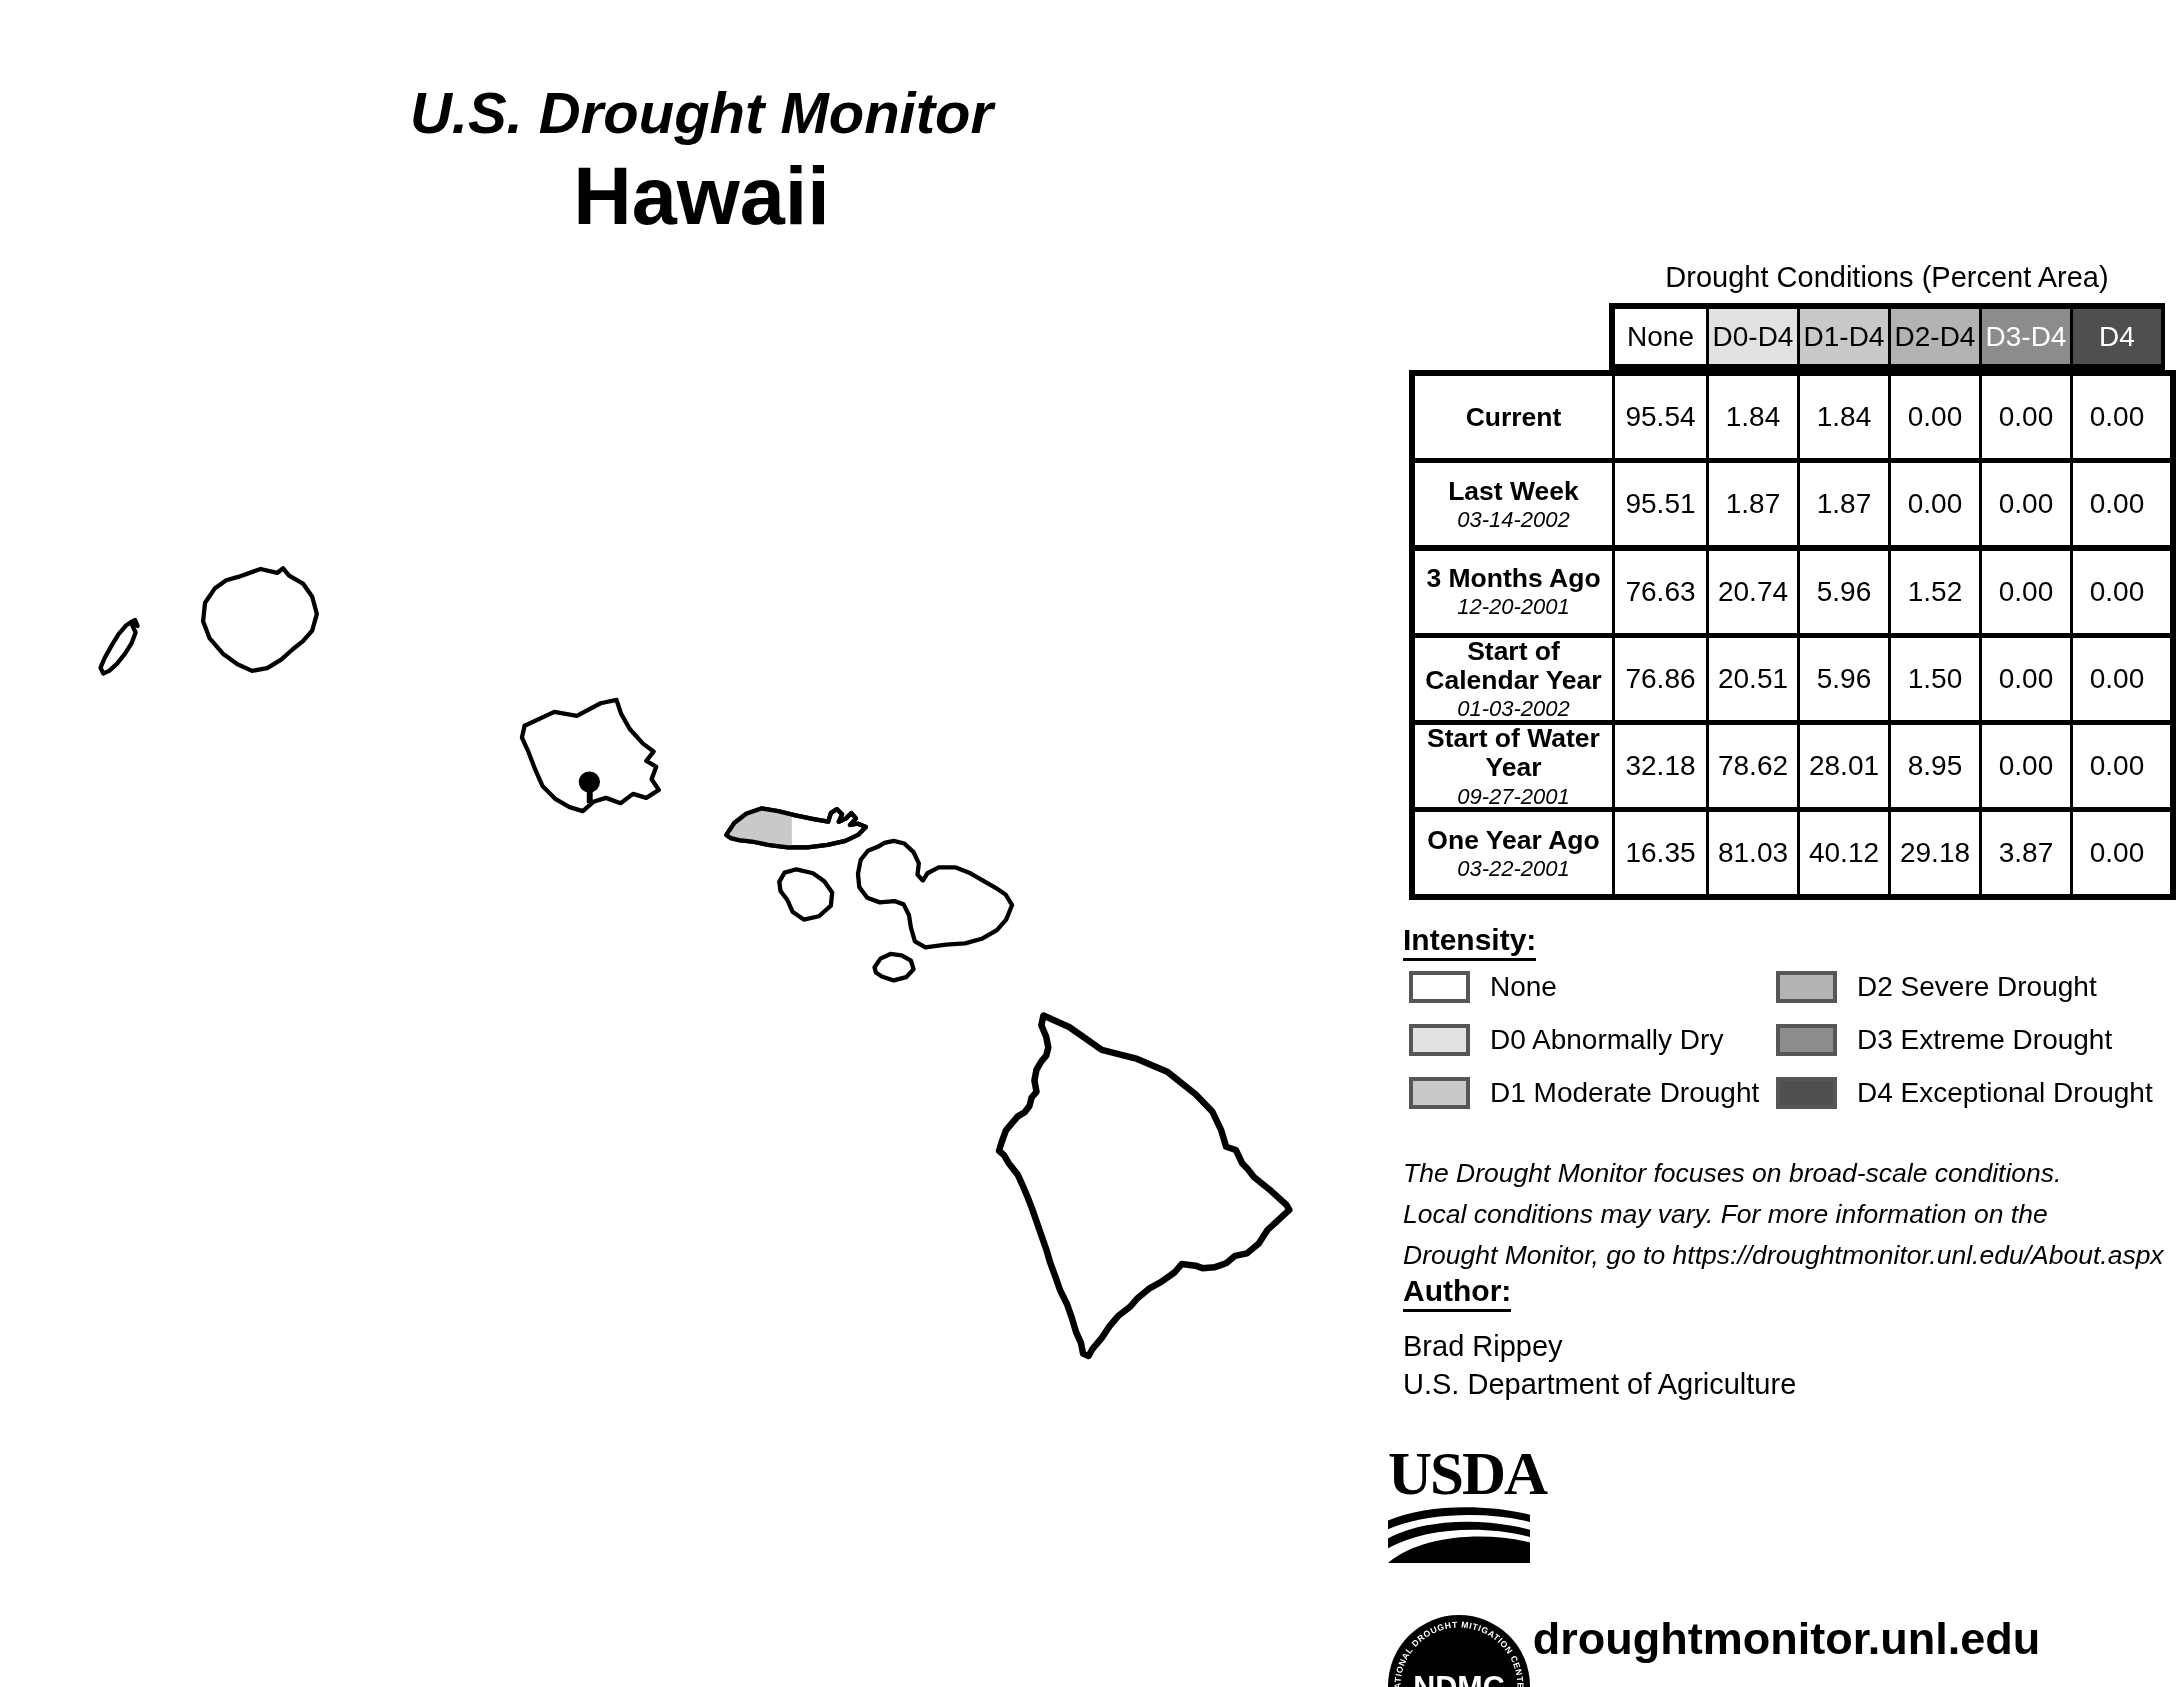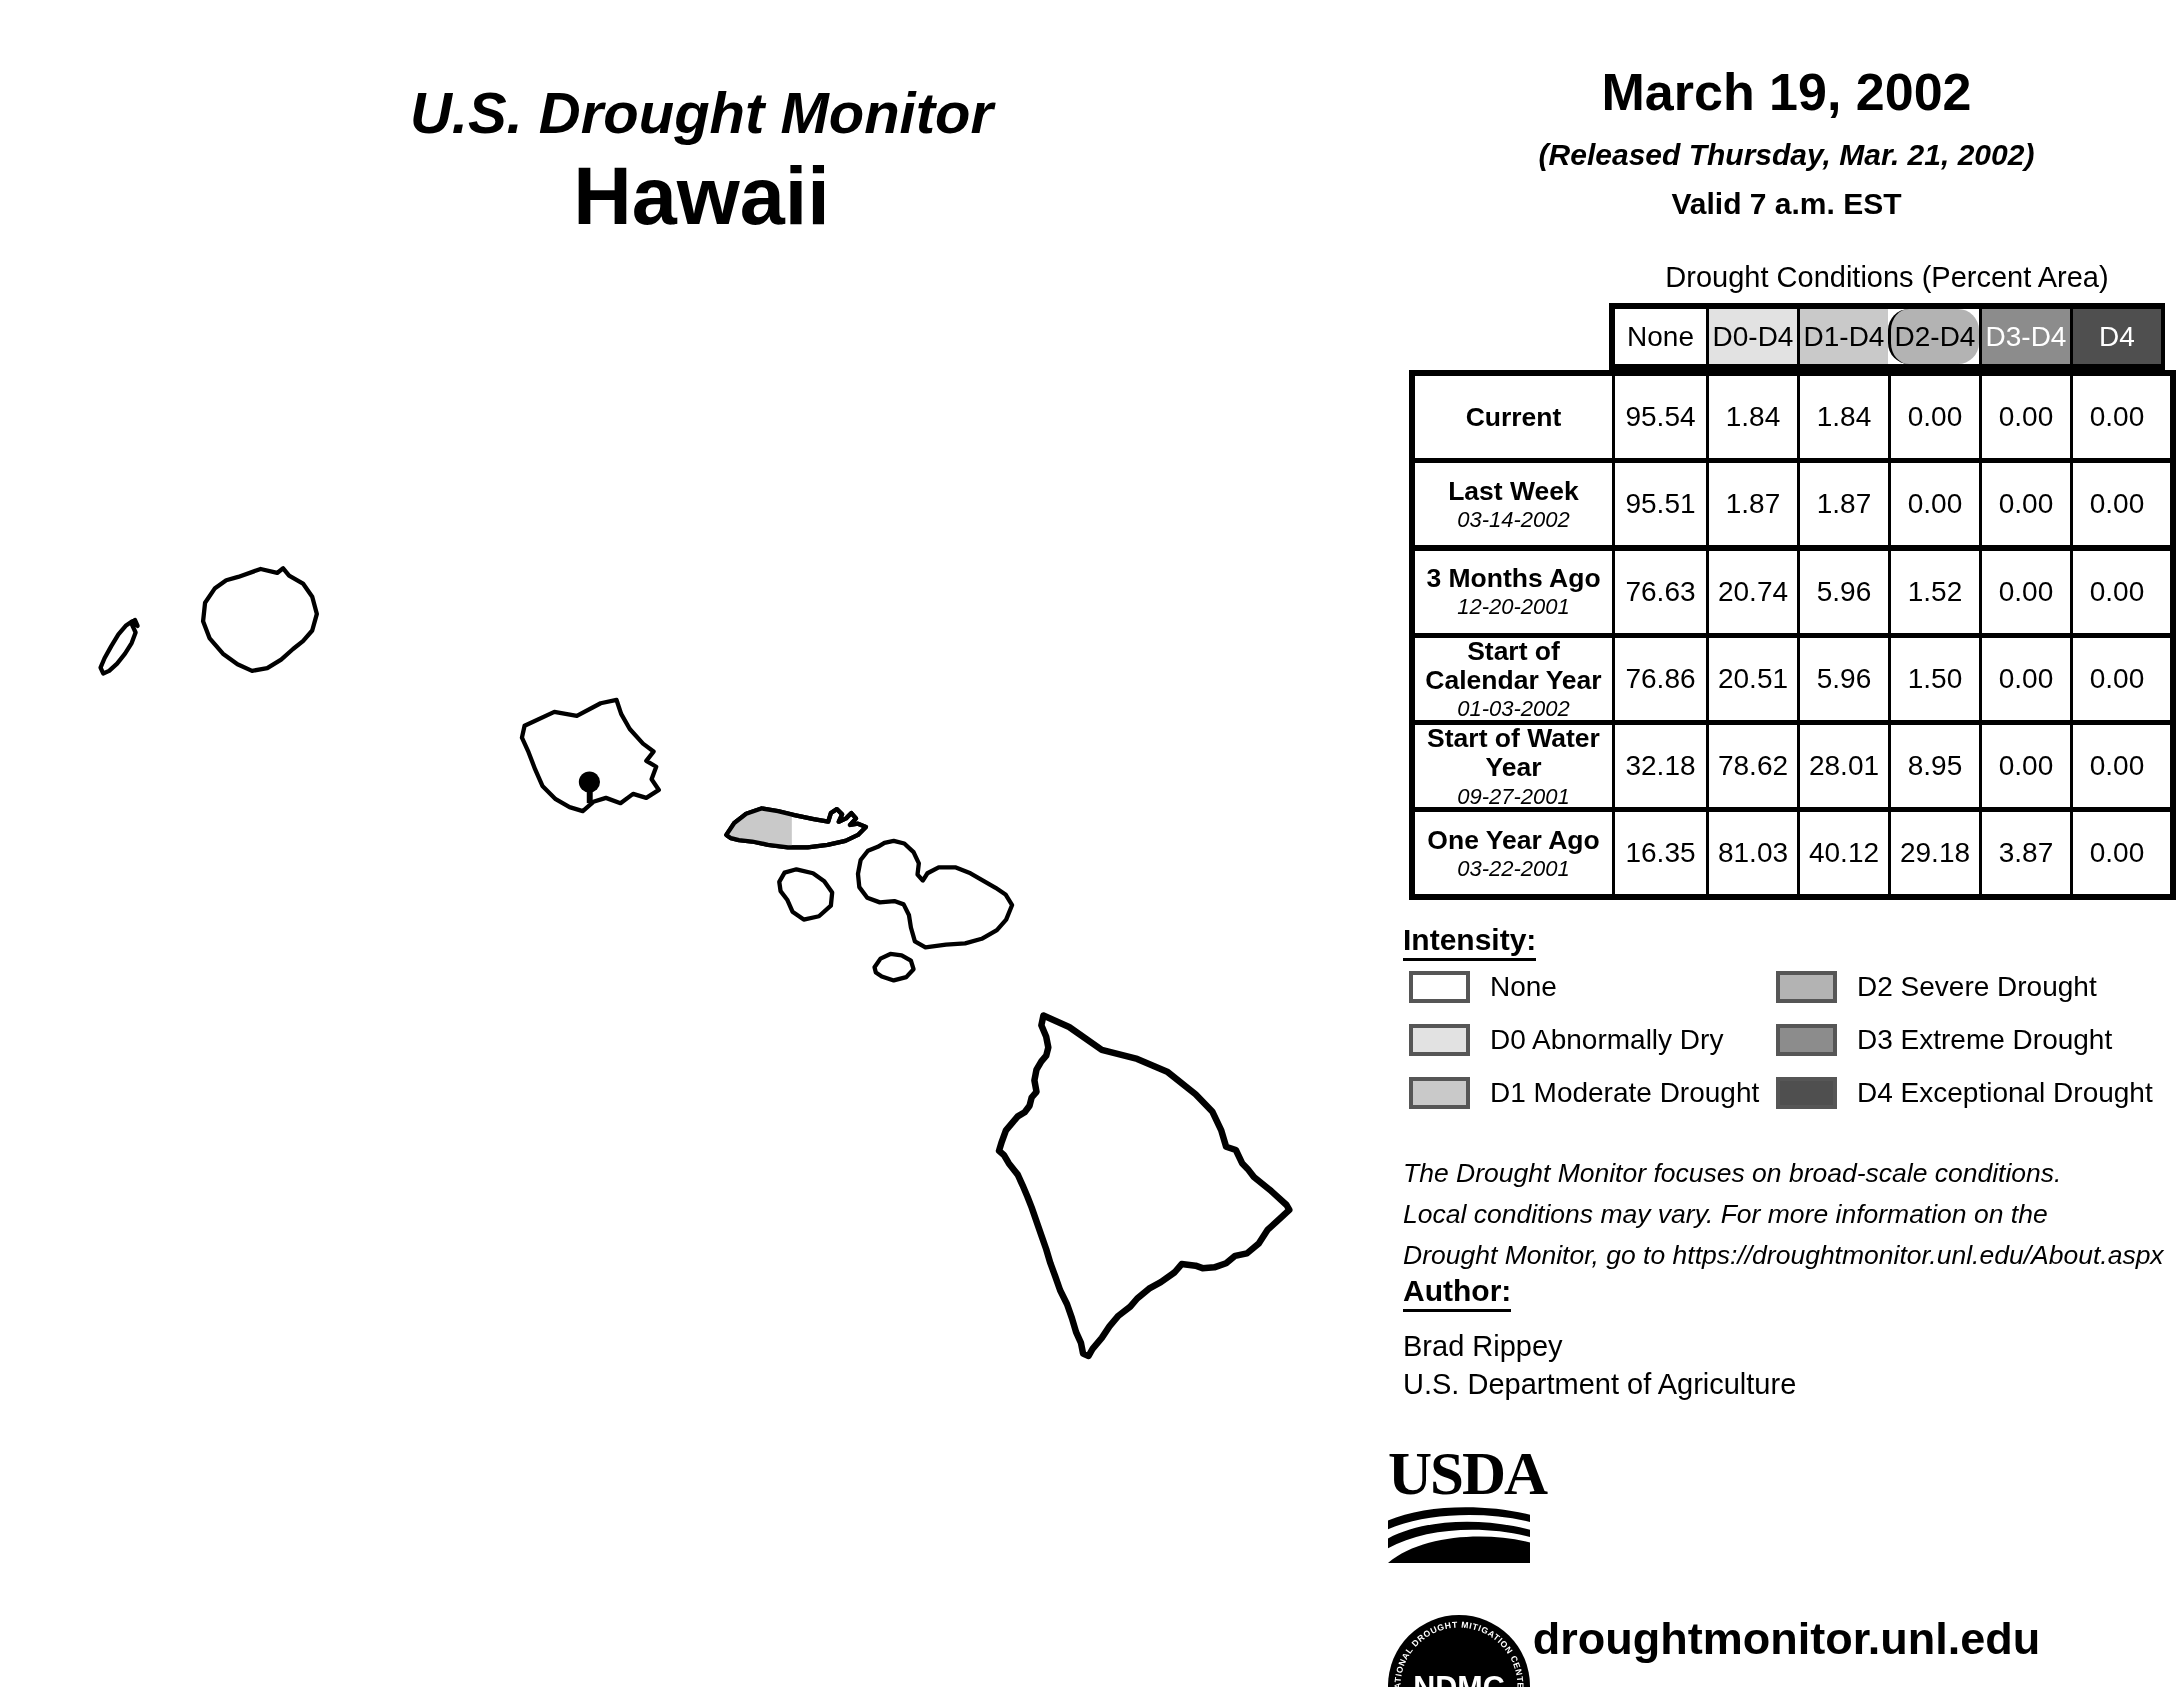--- a/index.html
+++ b/index.html
@@ -17,21 +17,21 @@
   .tbl-title{position:absolute;left:1609px;top:261px;width:556px;text-align:center;
              font-size:29px;line-height:33px;}
   
   .dm-header{position:absolute;left:1609px;top:303px;display:flex;border:6px solid #000;background:#fff;box-sizing:border-box;width:556px;height:67px;}
   .dm-header .hcell{flex:0 0 91px;width:91px;box-sizing:border-box;display:flex;align-items:center;justify-content:center;
                     font-size:28px;}
   .dm-header .hcell + .hcell{border-left:3.3px solid #000;}
   .hd-none{background:#ffffff;color:#000;}
   .hd-d0{background:#e2e2e2;color:#000;}
   .hd-d1{background:#c9c9c9;color:#000000;}
-  .hd-d2{background:#b3b3b3;color:#000;border-radius:21px;}
+  .hd-d2{background:#b3b3b3;color:#000;}
   .hd-d3{background:#8c8c8c;color:#fff;}
   .hd-d4{background:#4f4f4f;color:#fff;}
   .dm-body{position:absolute;left:1409px;top:370px;border:6px solid #000;box-sizing:border-box;width:767px;background:#fff;}
   .dm-row{display:flex;height:82px;}
   .dm-sep{height:5.3px;background:#000;}
   .dm-label{flex:0 0 200px;width:200px;box-sizing:border-box;border-right:3.3px solid #000;
             display:flex;flex-direction:column;align-items:center;justify-content:center;text-align:center;padding:0 4px;}
   .dm-label .lbl{font-size:26.5px;font-weight:bold;line-height:29px;}
   .dm-label .ldate{font-size:22px;font-style:italic;line-height:22.5px;margin-top:3.3px;}
   .dm-cell{flex:0 0 91px;width:91px;box-sizing:border-box;display:flex;align-items:center;justify-content:center;font-size:28px;}
@@ -87,25 +87,20 @@
       <circle cx="891" cy="1182" r="16"></circle>
       <rect x="887" y="1192" width="9" height="22"></rect>
     </g>
   </svg>
 
   <div class="left-title">
     <div class="us-dm">U.S. Drought Monitor</div>
     <div class="region">Hawaii</div>
   </div>
 
-  <div class="date-block">
-    <div class="date-main">March 19, 2002</div>
-    <div class="date-released">(Released Thursday, Mar. 21, 2002)</div>
-    <div class="date-valid">Valid 7 a.m. EST</div>
-  </div>
 
   <div class="tbl-title">Drought Conditions (Percent Area)</div>
 
   <div class="dm-header">
     <div class="hcell hd-none">None</div>
     <div class="hcell hd-d0">D0-D4</div>
     <div class="hcell hd-d1">D1-D4</div>
     <div class="hcell hd-d2">D2-D4</div>
     <div class="hcell hd-d3">D3-D4</div>
     <div class="hcell hd-d4">D4</div>

